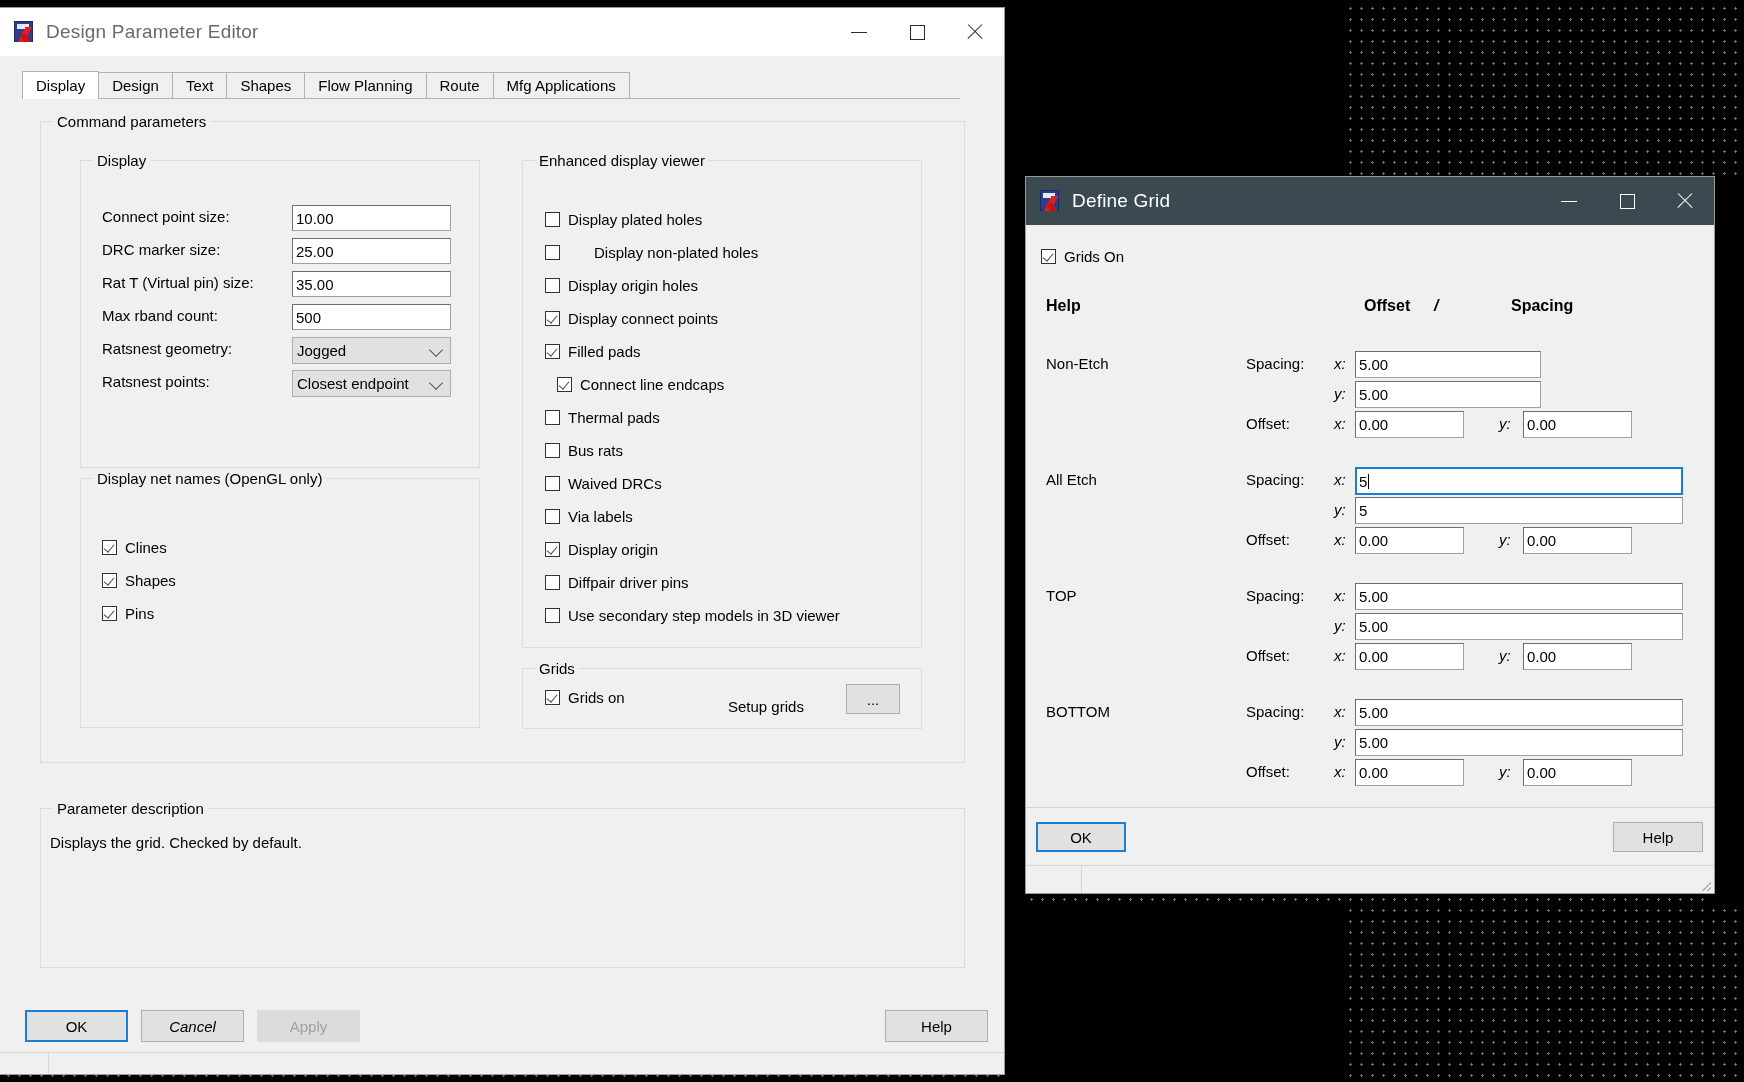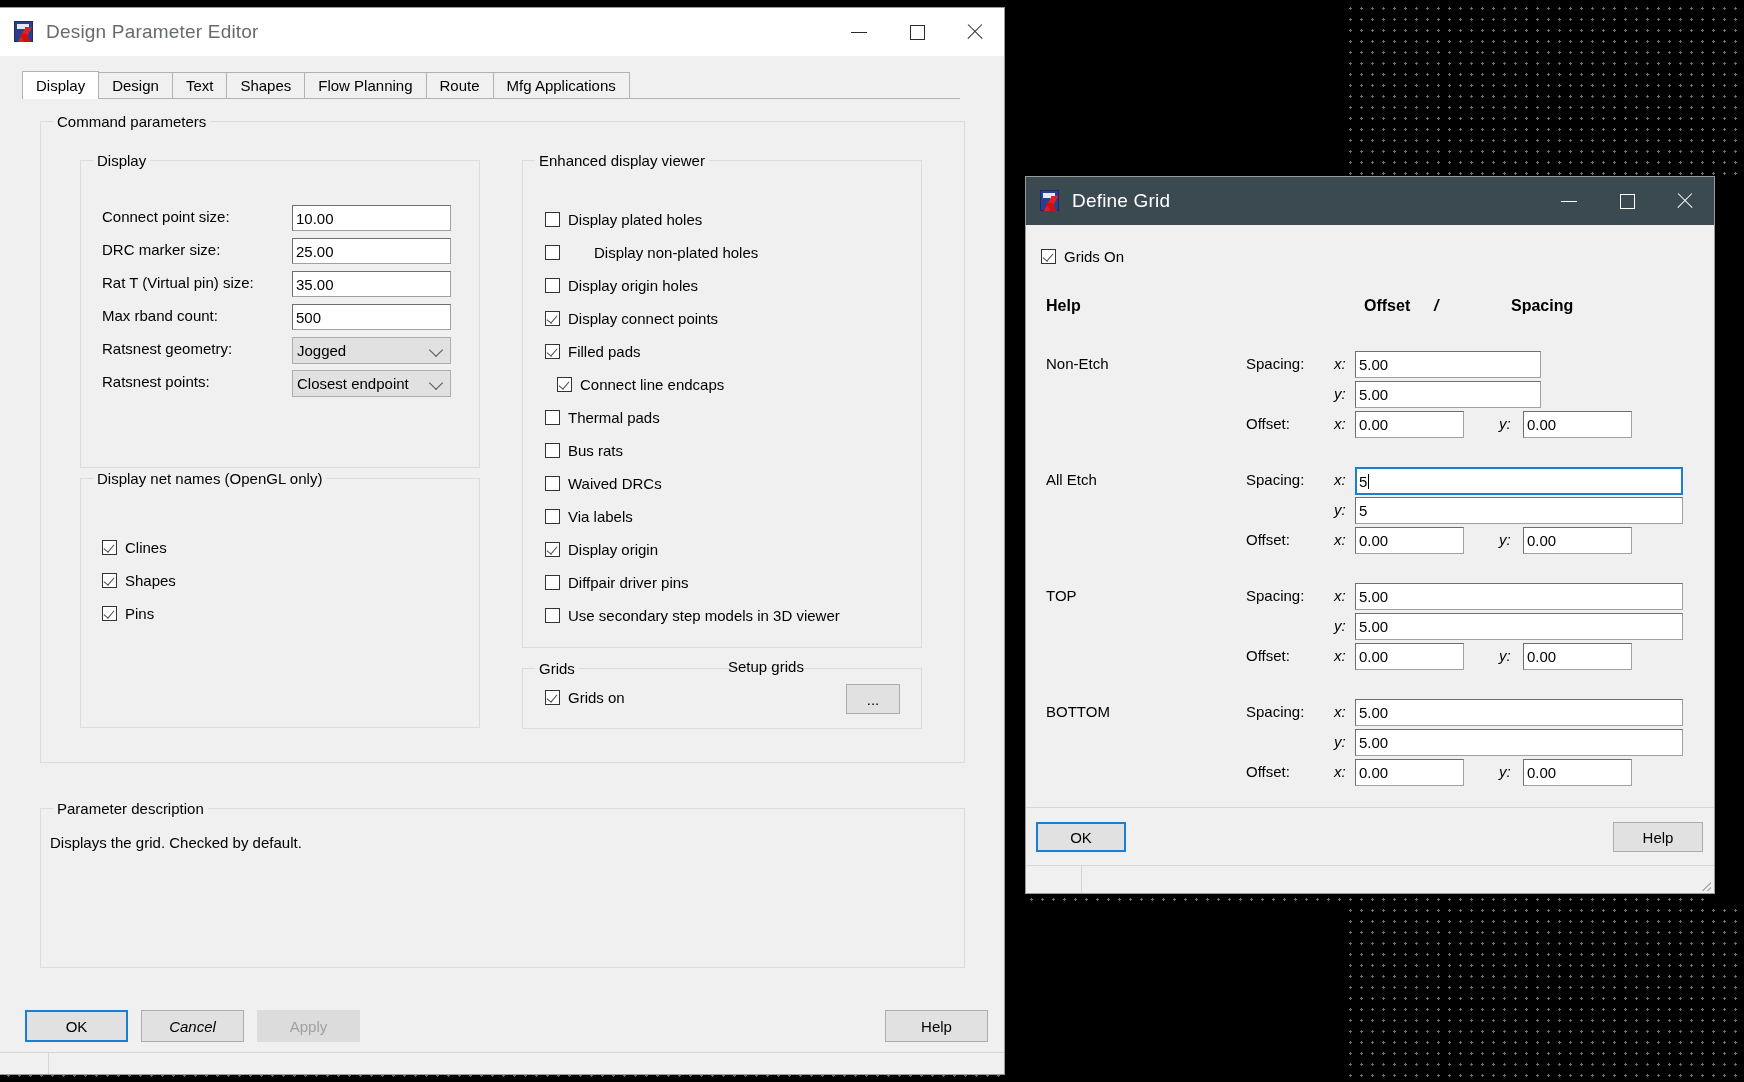--- a/index.html
+++ b/index.html
@@ -472,21 +472,21 @@
     <span>Use secondary step models in 3D viewer</span>
   </div>
 
   <div class="groupbox" style="left:522px; top:660px; width:400px; height:61px;">
     <div class="gb-title">Grids</div>
   </div>
   <div class="cbrow" style="left:545px; top:681px;">
     <span class="cbox checked"></span>
     <span>Grids on</span>
   </div>
-  <div style="position:absolute; left:728px; top:650px; font-size:15px;">Setup grids</div>
+  <div style="position:absolute; left:728px; top:690px; font-size:15px;">Setup grids</div>
   <div class="btn" style="left:846px; top:676px; width:54px; height:30px;">...</div>
 
   <div class="groupbox" style="left:40px; top:800px; width:925px; height:160px;">
     <div class="gb-title">Parameter description</div>
   </div>
   <div style="position:absolute; left:50px; top:826px; font-size:15px;">Displays the grid. Checked by default.</div>
 
   <div class="btn default" style="left:25px; top:1002px; width:103px; height:32px;">OK</div>
   <div class="btn" style="left:141px; top:1002px; width:103px; height:32px;font-style:italic;">Cancel</div>
   <div class="btn disabled" style="left:257px; top:1002px; width:103px; height:32px; background:#dcdcdc; border-color:#dcdcdc;">Apply</div>

